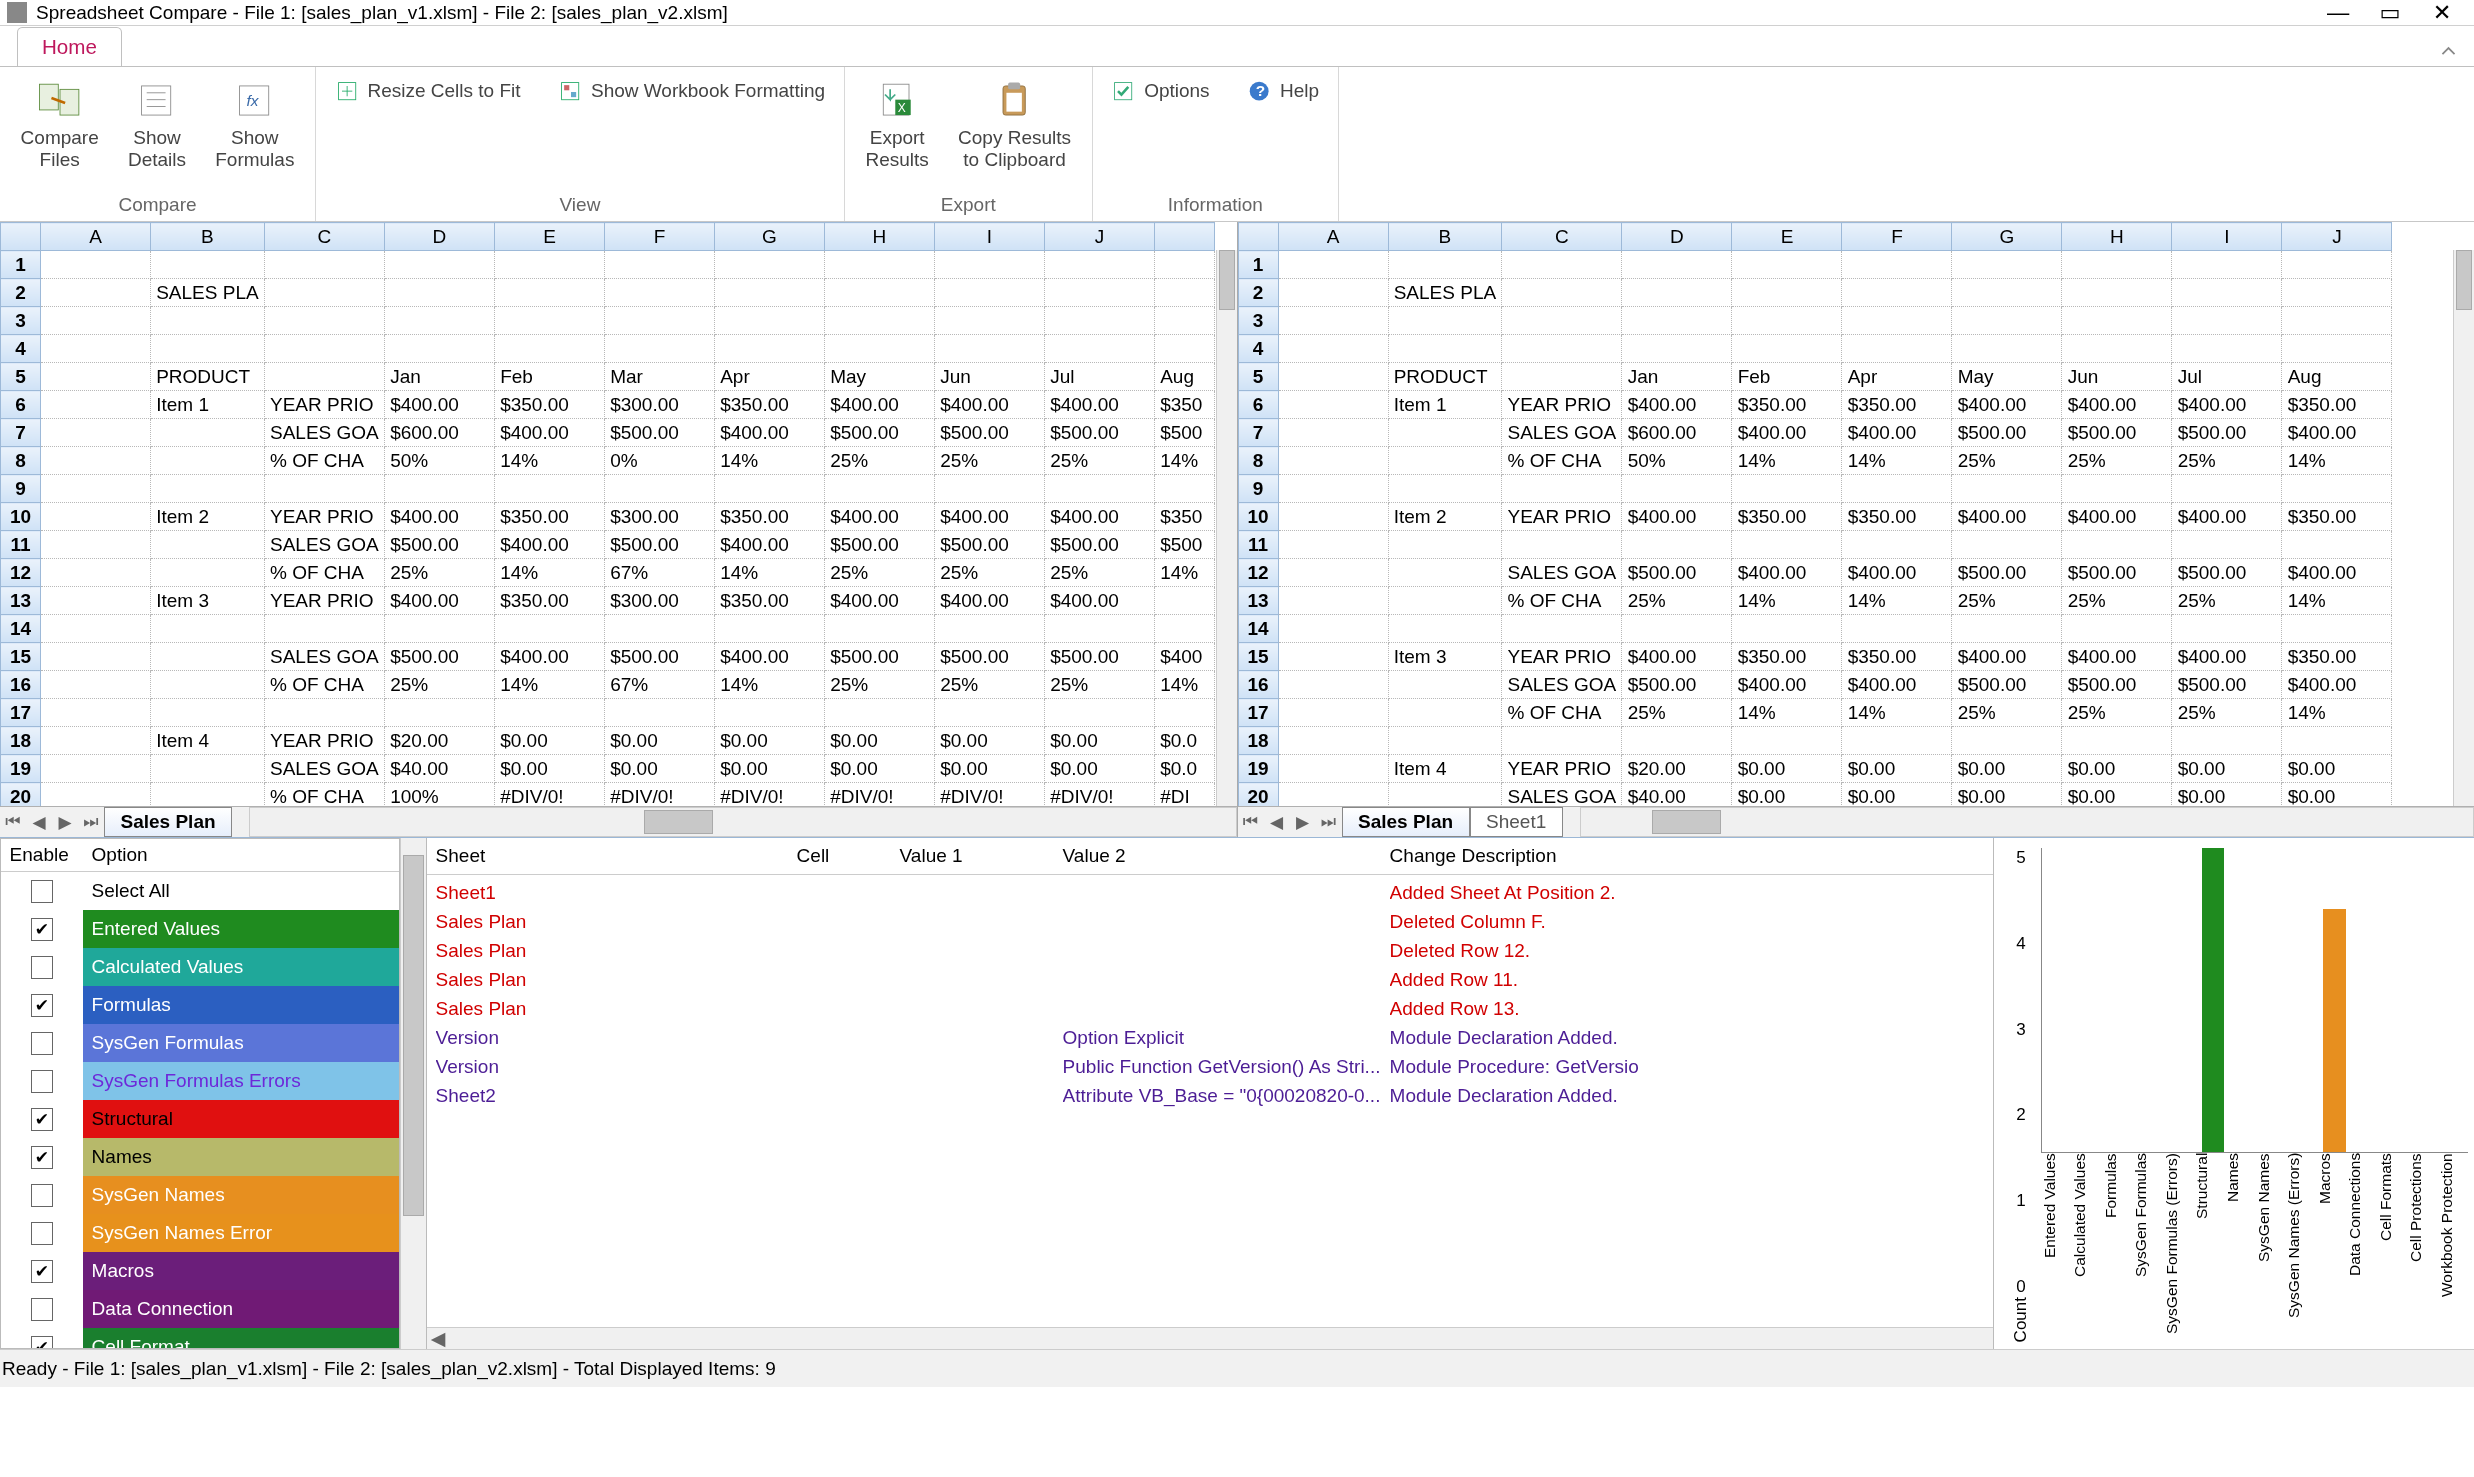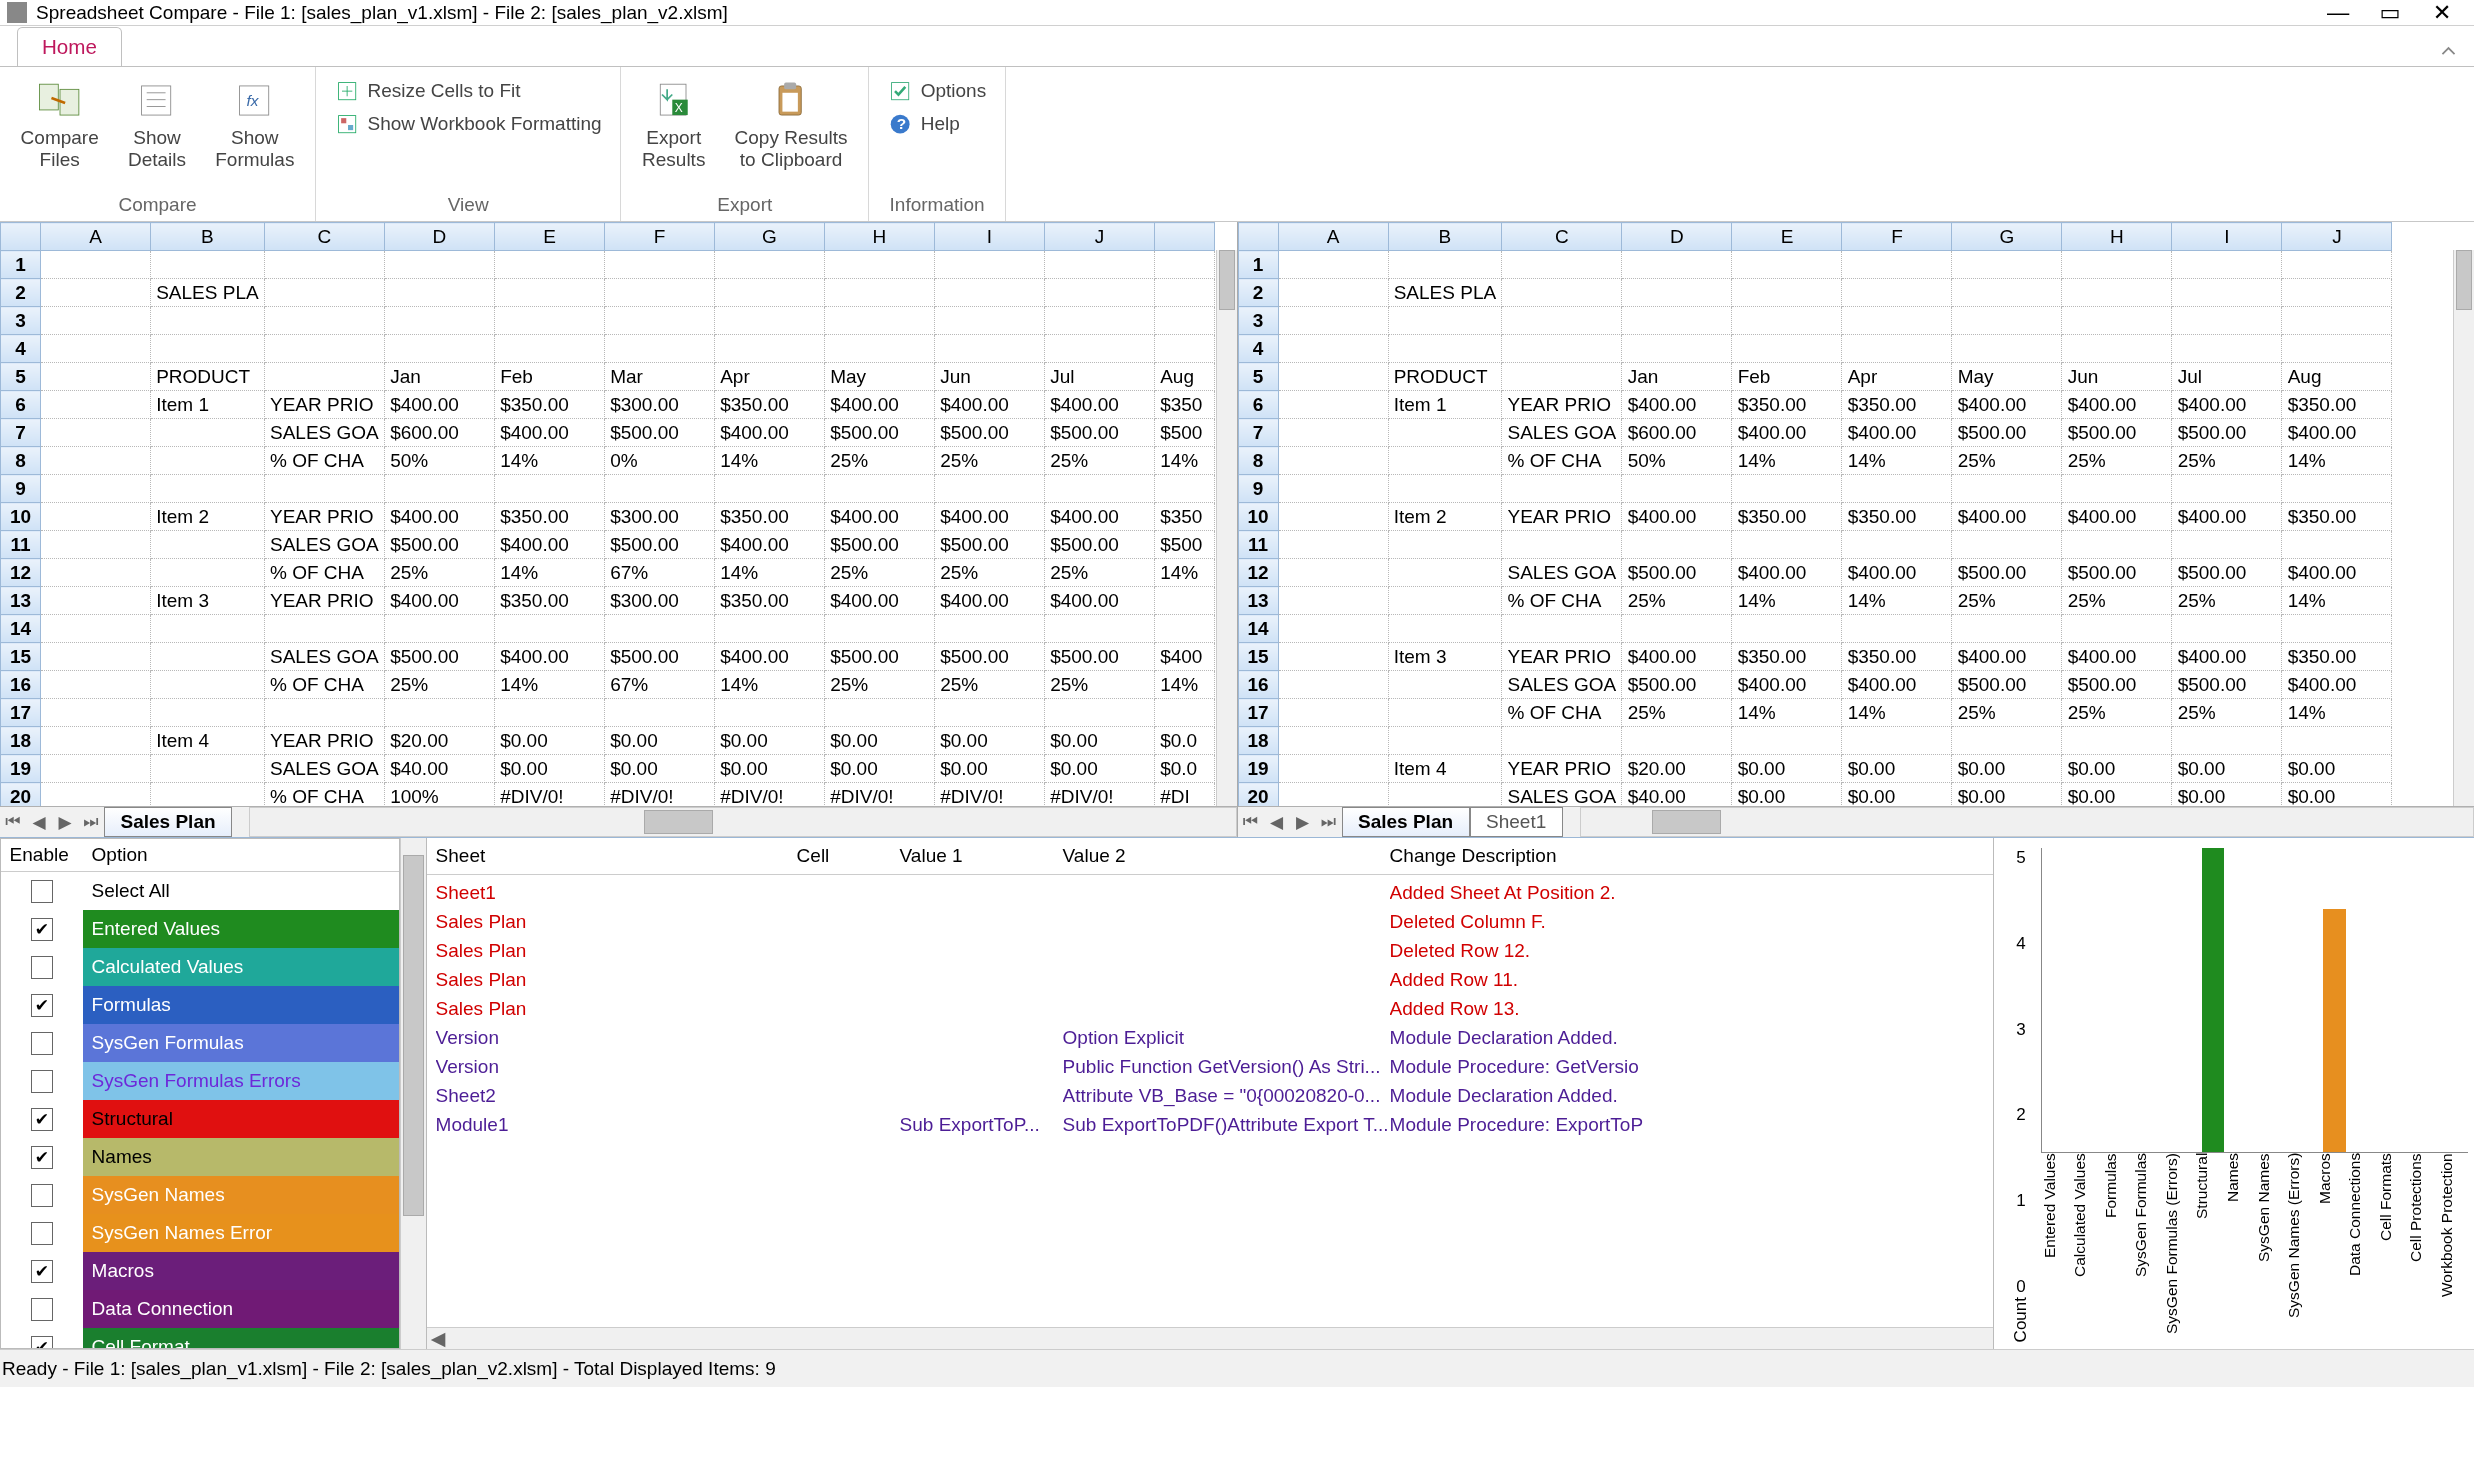--- a/index.html
+++ b/index.html
@@ -16,21 +16,21 @@
 
 .ribbon { height: 155px; display: flex; background: #fff; border-bottom: 0.9px solid #c7c7c7; }
 .ribbon-group { display: flex; flex-direction: column; padding: 5.2px 12px; border-right: 0.9px solid #d8d8d8; }
 .ribbon-group .group-body { flex: 1; display: flex; align-items: flex-start; gap: 12px; }
 .ribbon-group .group-title { text-align: center; color: #666; font-size: 19px; padding-top: 3.4px; }
 .big-btn { display: flex; flex-direction: column; align-items: center; justify-content: flex-start; padding: 5.2px 8.6px; cursor: pointer; }
 .big-btn .ic { width: 55px; height: 46px; display:flex; align-items:center; justify-content:center; }
 .big-btn .lbl { text-align: center; color: #444; font-size: 19px; line-height: 1.15; margin-top: 3.4px; white-space: pre; }
 .med-btn { display:flex; align-items:center; gap:8.6px; padding: 3.4px 6.9px; cursor:pointer; color:#444; font-size: 19px; }
 .med-btn .ic { width: 24px; height: 24px; display:flex; align-items:center; justify-content:center; }
-.stack { display:flex; flex-direction:column; gap: 2px; padding-top: 3.4px; }
+.stack { display:flex; flex-direction:row; gap: 24px; padding-top: 3.4px; }
 
 .grids { height: 615px; display:flex; }
 .grid-pane { width: 50%; display:flex; flex-direction:column; border-right: 0.9px solid #aaa; position:relative; }
 .grid-scroll { flex:1; overflow:hidden; }
 table.sheet { border-collapse: collapse; table-layout: fixed; }
 table.sheet td, table.sheet th { border: 0.9px dotted #b8b8b8; height: 28px; font-size: 19px; padding: 0 5.2px; overflow: hidden; white-space: nowrap; text-align: left; vertical-align: middle; }
 table.sheet th { background: linear-gradient(#eaf2fb, #cfe2f6); text-align:center; font-weight: normal; border: 0.9px solid #9db9d8; }
 table.sheet .rowhdr { background: linear-gradient(#eaf2fb, #cfe2f6); text-align:center; font-weight:bold; border: 0.9px solid #9db9d8; }
 table.sheet .corner { background: linear-gradient(#eaf2fb, #cfe2f6); width:40px; }
 .col-narrow { width: 40px; }
@@ -998,27 +998,20 @@
           <div class="c-v2">Public Function GetVersion() As Stri...</div>
           <div class="c-desc">Module Procedure: GetVersio</div>
         </div>
         <div class="diff-row purple">
           <div class="c-sheet">Sheet2</div>
           <div class="c-cell"></div>
           <div class="c-v1"></div>
           <div class="c-v2">Attribute VB_Base = "0{00020820-0...</div>
           <div class="c-desc">Module Declaration Added.</div>
         </div>
-        <div class="diff-row purple">
-          <div class="c-sheet">Module1</div>
-          <div class="c-cell"></div>
-          <div class="c-v1">Sub ExportToP...</div>
-          <div class="c-v2">Sub ExportToPDF()Attribute Export T...</div>
-          <div class="c-desc">Module Procedure: ExportToP</div>
-        </div>
       </div>
     <div class="hscroll-thin">
         <div class="lft">◀</div>
       </div>
   </div>
 
   <div class="chart-pane">
     <div class="chart-y">
       <div id="yticks" style="flex:1; display:flex; flex-direction:column; justify-content:space-between; align-items:flex-end; padding-bottom:0;">
           <div style="font-size: 17px;">5</div>

